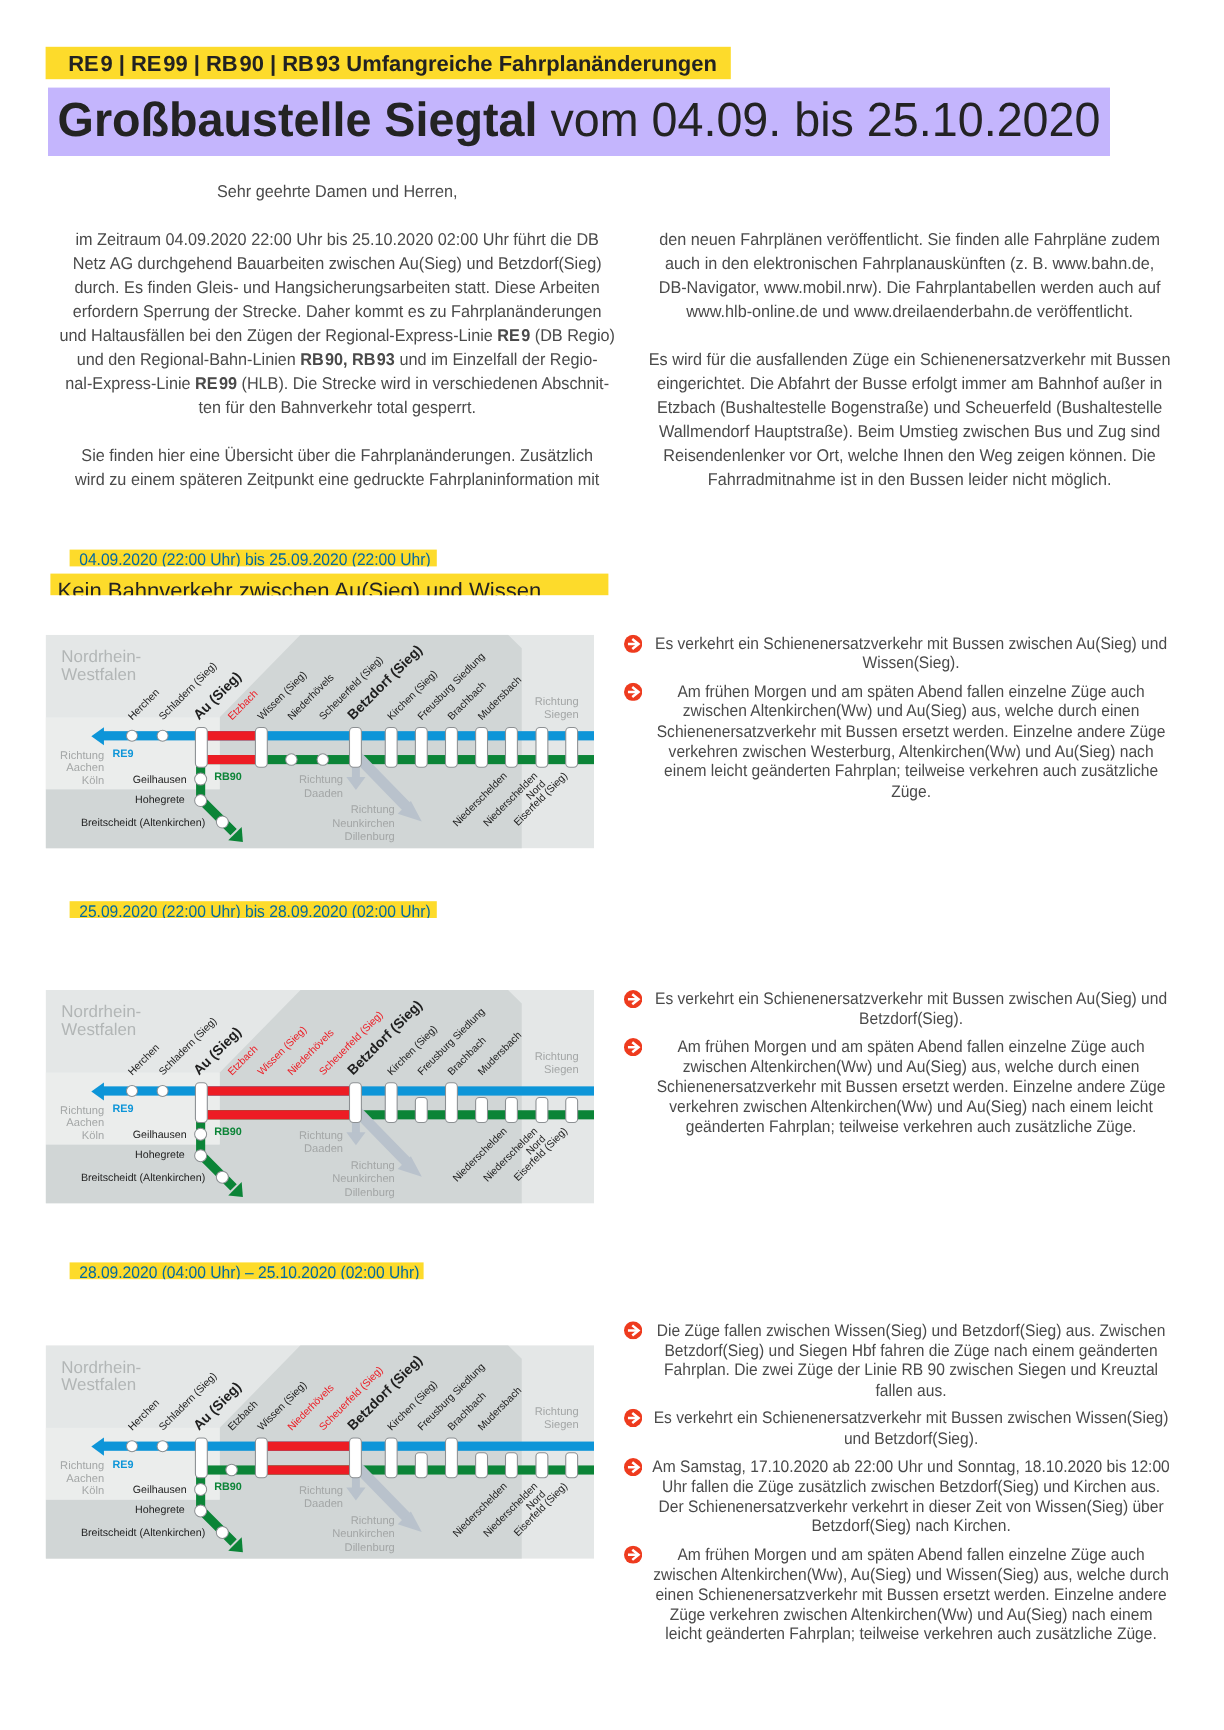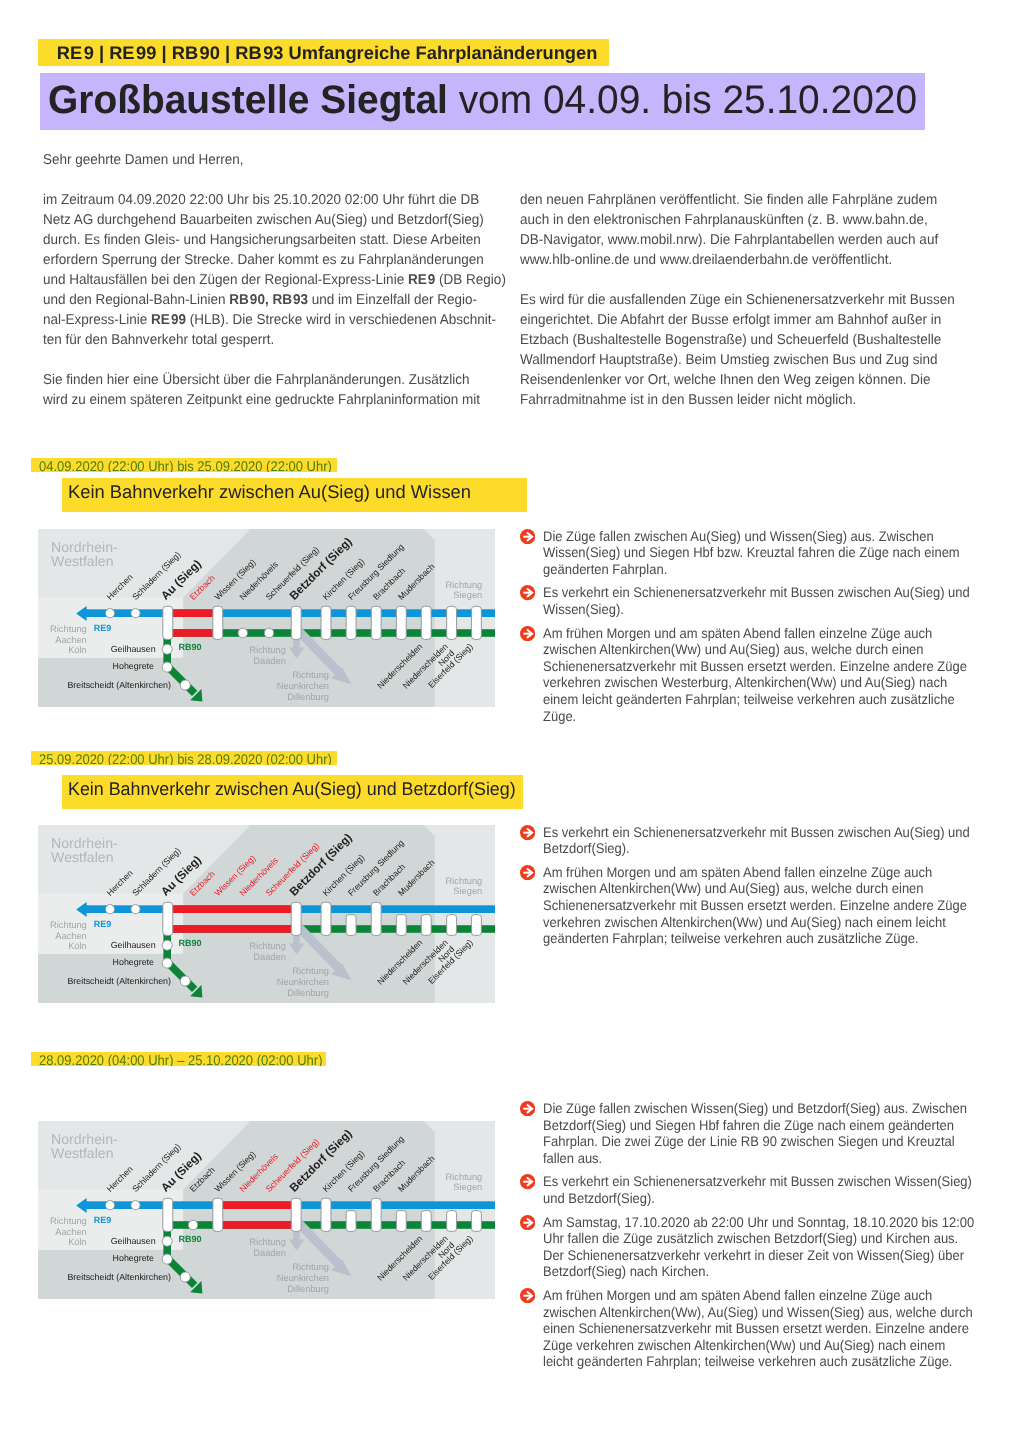--- a/index.html
+++ b/index.html
@@ -1,43 +1,43 @@
 <!DOCTYPE html>
 <html><head>
 <meta charset="utf-8">
 <style>
   html,body{margin:0;padding:0;}
   body{width:1020px;height:1442px;background:#ffffff;
        font-family:"Liberation Sans",sans-serif;color:#3c3c3c;
        -webkit-font-smoothing:antialiased;text-rendering:geometricPrecision;overflow:hidden;}
-  .page{position:relative;width:1020px;height:1442px;}
+  .page{position:relative;width:1020px;height:1442px;text-align:center;}
 
   
   .badge{position:absolute;left:37.8px;top:39px;background:#fddb2b;height:27px;
          box-sizing:border-box;padding:0 12px 0 19px;font-weight:bold;font-size:18.3px;
          color:#222;line-height:27px;white-space:nowrap;}
   .titlebar{position:absolute;left:40px;top:73px;background:#c4b5fd;height:56.5px;width:885px;
             box-sizing:border-box;white-space:nowrap;overflow:hidden;}
   .titlebar .inner{position:absolute;left:7.5px;top:0;height:56.5px;line-height:55px;
             transform:scaleX(0.975);transform-origin:0 50%;white-space:nowrap;}
   .titlebar .b{font-weight:bold;font-size:39.9px;color:#232323;}
   .titlebar .r{font-weight:normal;font-size:39.9px;color:#232323;}
 
   
   .intro{position:absolute;left:43.3px;top:150px;width:1000px;font-size:14.2px;line-height:20.05px;color:#4a4a4a;}
   .intro .colL{position:absolute;left:0;top:0;width:500px;transform:scaleX(0.952);transform-origin:0 0;}
   .intro .colR{position:absolute;left:477px;top:40px;width:500px;transform:scaleX(0.952);transform-origin:0 0;}
   .intro p{margin:0 0 20px 0;hyphens:manual;}
   .intro b{font-weight:bold;}
-  .daterange{position:absolute;left:31px;background:#fddb2b;height:14px;overflow:hidden;
-             white-space:nowrap;color:#4d7c0f;}
+  .daterange{position:absolute;left:58px;background:#fddb2b;height:14px;overflow:hidden;
+             white-space:nowrap;color:#0369a1;}
   .daterange span{position:absolute;left:7.6px;top:0;line-height:16.4px;font-size:14.1px;
              transform:scaleX(0.923);transform-origin:0 50%;white-space:nowrap;}
-  .secheading{position:absolute;left:41.5px;background:#fddb2b;height:34px;overflow:hidden;
-              white-space:nowrap;color:#232323;margin-left:20px;}
+  .secheading{position:absolute;left:41.5px;background:#fddb2b;height:18px;overflow:hidden;
+              white-space:nowrap;color:#232323;}
   .secheading span{position:absolute;left:6.8px;top:0;line-height:28.2px;font-size:18.4px;
               transform:scaleX(1.0);transform-origin:0 50%;white-space:nowrap;}
 
   
   .bullets{position:absolute;left:520.3px;width:470px;}
   .bul{position:relative;margin-bottom:7px;}
   .bul .ic{position:absolute;left:0;top:1.0px;width:15.2px;height:15.2px;}
   .bul .tx{display:block;margin-left:22.3px;width:466px;font-size:14px;line-height:16.6px;
            color:#4a4a4a;transform:scaleX(0.928);transform-origin:0 50%;}
 
@@ -147,44 +147,33 @@
 <text class="bstn" x="133.0" y="159.2" text-anchor="end">Breitscheidt (Altenkirchen)</text>
 </svg>
 </div>
 <div class="bullets" style="top:527.7px">
 <div class="bul">
         <svg class="ic" viewBox="0 0 15.2 15.2">
           <circle cx="7.6" cy="7.65" r="7.6" fill="#ee3b1e"></circle>
           <path d="M3.3 7.7 H11.9" stroke="#fff" stroke-width="2.05" fill="none" stroke-linecap="butt"></path>
           <path d="M6.9 3.5 L12.1 7.7 L6.9 11.9" stroke="#fff" stroke-width="2.05" fill="none" stroke-linecap="butt" stroke-linejoin="miter"></path>
         </svg>
-        <span class="tx">Die Züge fallen zwischen Au(Sieg) und Wissen(Sieg) aus. Zwischen Wissen(Sieg) und Siegen Hbf bzw. Kreuztal fahren die Züge nach einem geänderten Fahrplan.</span>
-      </div>
-<div class="bul">
-        <svg class="ic" viewBox="0 0 15.2 15.2">
-          <circle cx="7.6" cy="7.65" r="7.6" fill="#ee3b1e"></circle>
-          <path d="M3.3 7.7 H11.9" stroke="#fff" stroke-width="2.05" fill="none" stroke-linecap="butt"></path>
-          <path d="M6.9 3.5 L12.1 7.7 L6.9 11.9" stroke="#fff" stroke-width="2.05" fill="none" stroke-linecap="butt" stroke-linejoin="miter"></path>
-        </svg>
         <span class="tx">Es verkehrt ein Schienenersatzverkehr mit Bussen zwischen Au(Sieg) und Wissen(Sieg).</span>
       </div>
 <div class="bul">
         <svg class="ic" viewBox="0 0 15.2 15.2">
           <circle cx="7.6" cy="7.65" r="7.6" fill="#ee3b1e"></circle>
           <path d="M3.3 7.7 H11.9" stroke="#fff" stroke-width="2.05" fill="none" stroke-linecap="butt"></path>
           <path d="M6.9 3.5 L12.1 7.7 L6.9 11.9" stroke="#fff" stroke-width="2.05" fill="none" stroke-linecap="butt" stroke-linejoin="miter"></path>
         </svg>
         <span class="tx">Am frühen Morgen und am späten Abend fallen einzelne Züge auch zwischen Altenkirchen(Ww) und Au(Sieg) aus, welche durch einen Schienenersatzverkehr mit Bussen ersetzt werden. Einzelne andere Züge verkehren zwischen Westerburg, Altenkirchen(Ww) und Au(Sieg) nach einem leicht geänderten Fahrplan; teilweise verkehren auch zusätzliche Züge.</span>
       </div>
 </div>
 <div class="daterange" style="top:751.3px;width:306.3px">
       <span>25.09.2020 (22:00 Uhr) bis 28.09.2020 (02:00 Uhr)</span>
-    </div>
-<div class="secheading" style="top:775.0px;width:461.7px">
-      <span style="transform:scaleX(0.971)">Kein Bahnverkehr zwischen Au(Sieg) und Betzdorf(Sieg)</span>
     </div>
 <div class="map" style="top:824.9px">
 <svg width="457" height="178" viewBox="0 0 457 178">
 <defs>
           <style>text{font-family:"Liberation Sans",sans-serif;}.reg{font-size:14.1px;fill:#b2b6b6;}.dir{font-size:9.3px;fill:#a3a6a6;}.bstn{font-size:8.9px;fill:#222;}.ln{font-size:9.0px;font-weight:600;}.mk{fill:#ffffff;stroke:#8c9093;stroke-width:0.9;}.sd{fill:#ffffff;stroke:#8c9093;stroke-width:0.85;}</style>
         </defs>
 <rect x="0" y="0" width="457" height="178" fill="#e4e7e7"></rect>
 <path d="M 212.4,0 L 385.4,0 L 396.8,11.3 L 396.8,178 L 0,178 L 0,128.7 L 145.1,128.7 L 145.1,68.8 Z" fill="#d1d6d6"></path>
 <rect x="0" y="68.8" width="145.1" height="59.9" fill="#ebedec"></rect>
 <text class="reg" x="13.1" y="22.8">Nordrhein-</text>

